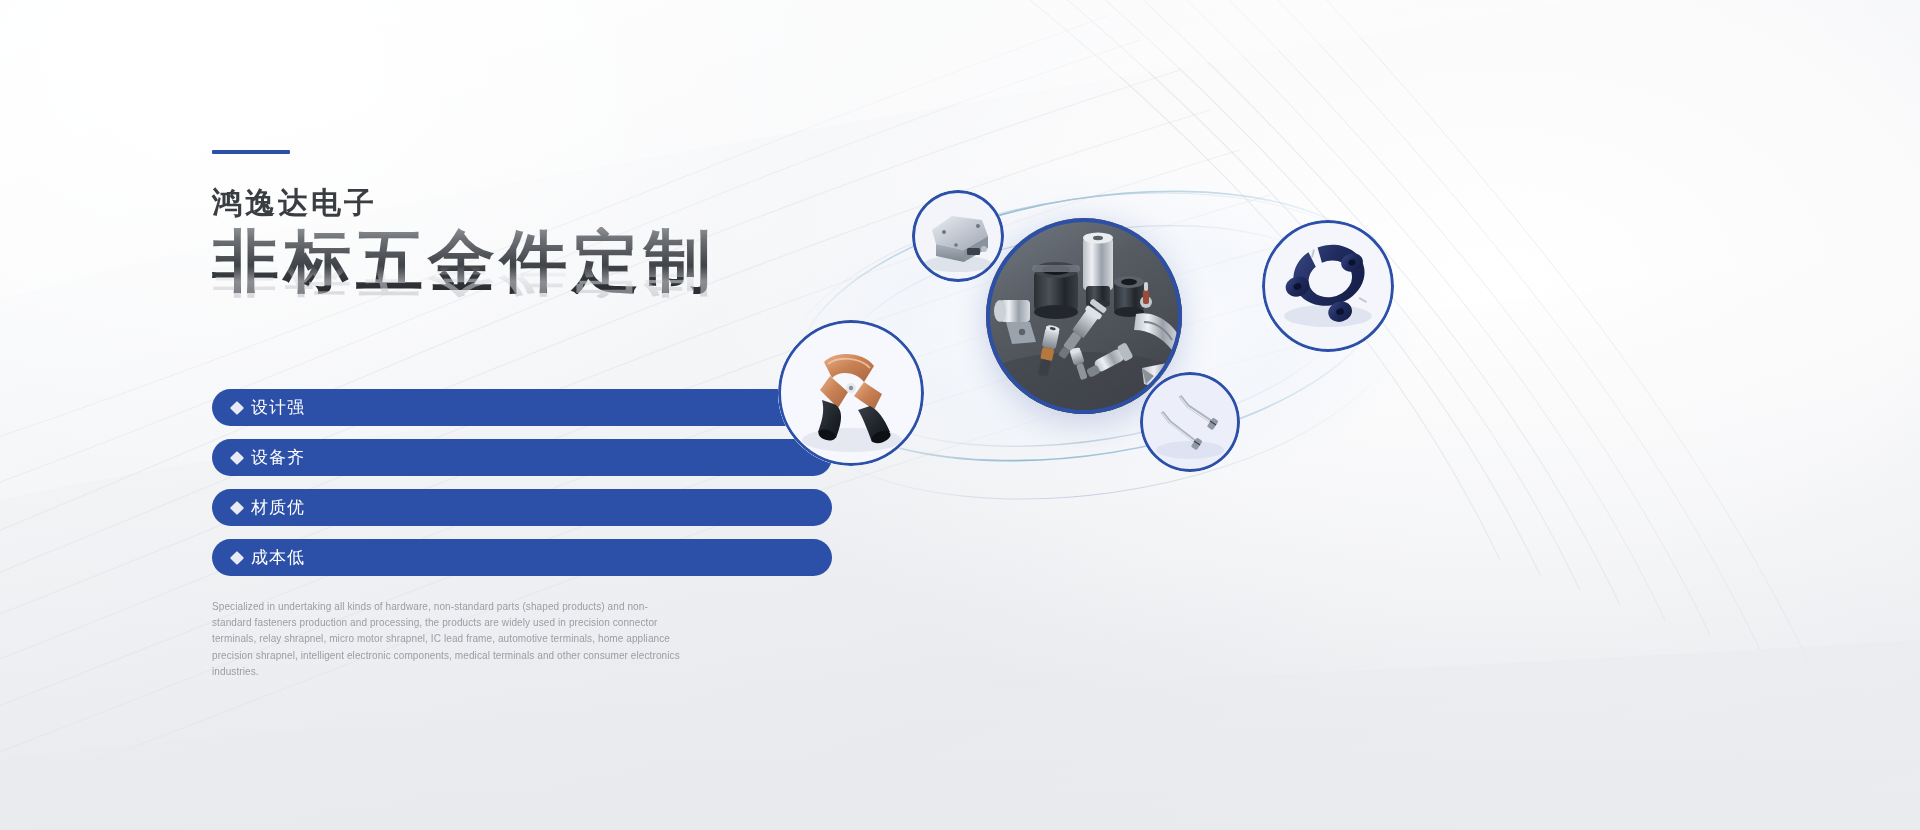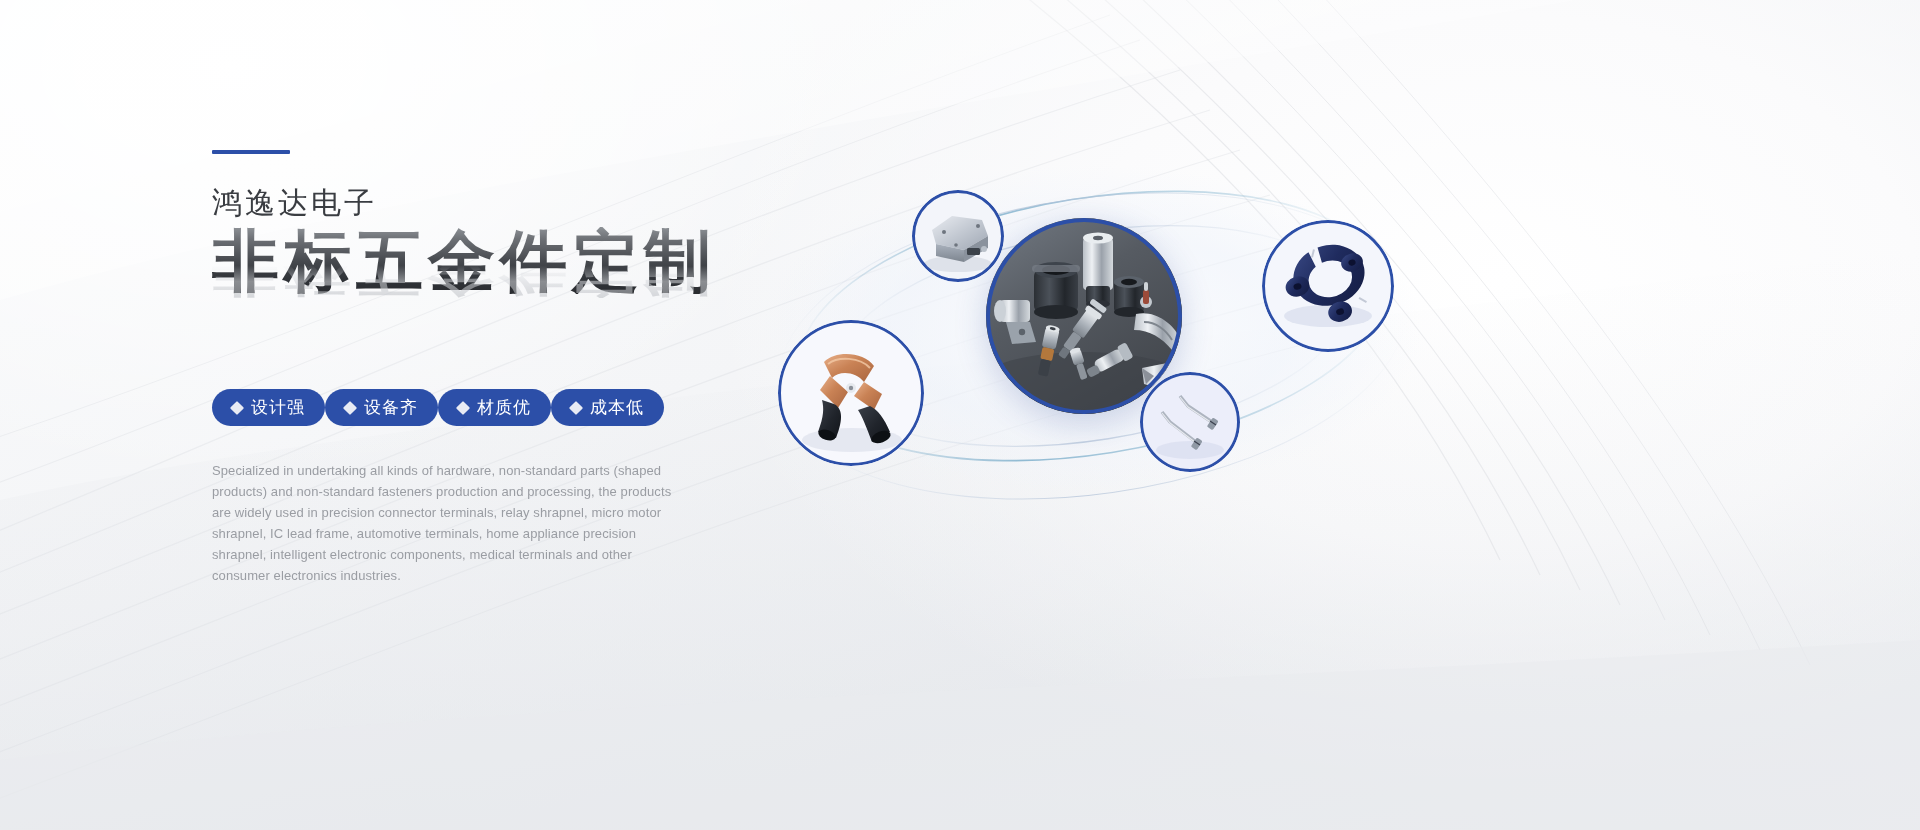--- a/index.html
+++ b/index.html
@@ -30,21 +30,21 @@
   .accent-bar {
     width:78px; height:4px;
     background:#2c4fa8;
     border-radius:1px;
   }
   .brand {
     margin-top:34px;
     font-size:30px;
     letter-spacing:3px;
     color:#3a3d42;
-    font-weight:400;
+    font-weight:700;
     line-height:1;
   }
   .headline-wrap {
     margin-top:9px;
     position:relative;
     height:128px;
   }
   .headline {
     font-size:67px;
     font-weight:bold;
@@ -73,20 +73,22 @@
     color:transparent;
     -webkit-text-fill-color:transparent;
     opacity:.55;
     pointer-events:none;
   }
 
   
   .pill-row {
     margin-top:34px;
     display:flex;
+    gap:13px;
+    flex-direction:column;
   }
   .pill {
     display:flex;
     align-items:center;
     gap:9px;
     height:37px;
     padding:0 20px;
     border-radius:19px;
     background:#2c4fa8;
     color:#ffffff;
@@ -98,23 +100,23 @@
   .pill .diamond {
     width:10px; height:10px;
     background:#e8ebf4;
     transform:rotate(45deg);
     flex:0 0 auto;
     border-radius:1px;
   }
 
   
   .desc {
-    margin-top:34px;
+    margin-top:23px;
     width:470px;
-    font-size:13px;
+    font-size:10px;
     line-height:1.62;
     color:#9a9da3;
     letter-spacing:.1px;
   }
 
   
   .visual { position:absolute; left:740px; top:140px; width:720px; height:400px; }
   .visual svg { position:absolute; inset:0; }
 
   .node { position:absolute; border-radius:50%; overflow:hidden; }

